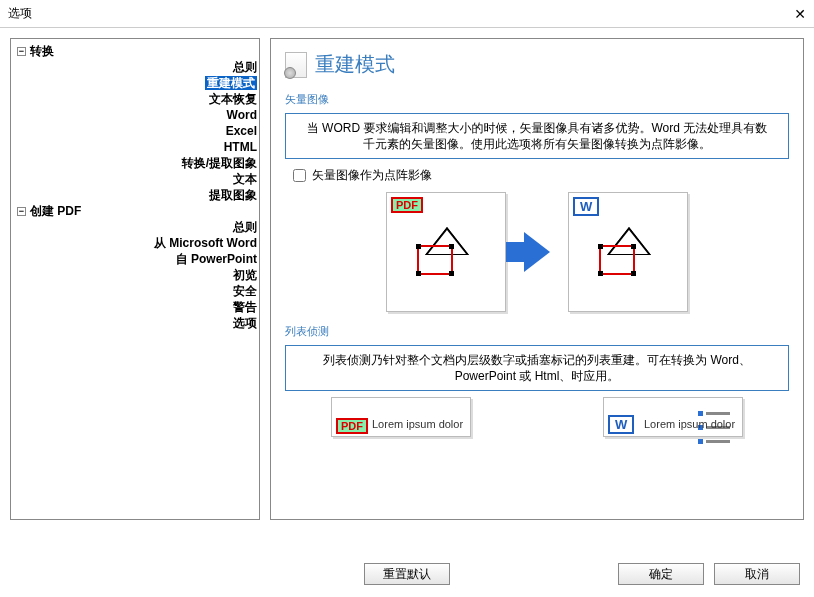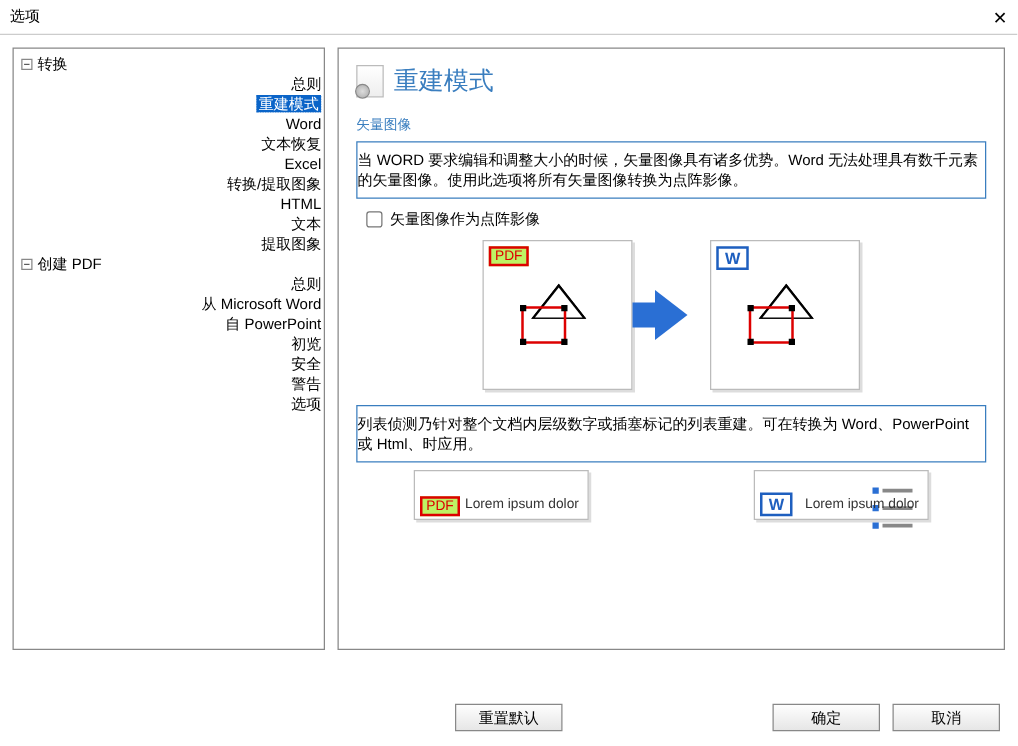--- a/index.html
+++ b/index.html
@@ -31,21 +31,21 @@
 }
 .tree-panel {
   border: 1px solid #888;
   width: 250px;
   height: 100%;
   padding: 4px 2px;
   overflow: auto;
 }
 .tree { list-style: none; margin: 0; padding-left: 4px; }
 .tree ul { list-style: none; margin: 0; padding-left: 16px; }
-.tree li { line-height: 16px; white-space: nowrap; }
+.tree li { line-height: 16px; white-space: nowrap; font-weight: bold; }
 .tree .box {
   display: inline-block;
   width: 9px; height: 9px;
   border: 1px solid #888;
   text-align: center;
   line-height: 7px;
   font-size: 9px;
   margin-right: 4px;
   vertical-align: middle;
   cursor: pointer;
@@ -76,22 +76,23 @@
 }
 .panel-title .gear {
   position: absolute; bottom: -2px; left: -2px;
   width: 12px; height: 12px;
   border: 1px solid #888; border-radius: 50%;
   background: radial-gradient(#ddd,#aaa);
 }
 .section-title { color: #3a7ebf; font-size: 11px; margin: 6px 0; }
 .info-box {
   border: 1px solid #3a7ebf;
-  padding: 6px 0;
+  padding: 6px 20px;
   line-height: 16px;
+  text-align: center;
 }
 .check-row { margin: 8px 0 8px 8px; display: flex; align-items: center; gap: 6px; }
 .check-row input { margin: 0; }
 .thumbs {
   display: flex;
   align-items: center;
   justify-content: center;
   gap: 18px;
   margin: 6px 0 12px 0;
 }
@@ -100,23 +101,23 @@
   border: 1px solid #bbb;
   background: #fff;
   box-shadow: 2px 2px 0 #ddd;
   position: relative;
   padding: 6px;
 }
 .thumb.small { width: 140px; height: 40px; }
 .badge-pdf {
   position: absolute; top: 4px; left: 4px;
   border: 2px solid #d00;
-  color: #d00; font-weight: normal;
+  color: #d00; font-weight: bold;
   font-size: 11px; padding: 0 3px;
-  background: #bef264;
+  background: #86efac;
 }
 .badge-w {
   position: absolute; top: 4px; left: 4px;
   border: 2px solid #1e5fbf;
   color: #1e5fbf; font-weight: bold;
   font-size: 13px; padding: 0 5px;
   background: #fff;
 }
 .vec {
   position: absolute; top: 34px; left: 26px;
@@ -202,25 +203,25 @@
 </div>
 
 <div class="content">
   <div class="tree-panel">
     <ul class="tree">
       <li>
         <span class="box">−</span><span>转换</span>
         <ul>
           <li class="leaf">总则</li>
           <li class="leaf"><span class="selected">重建模式</span></li>
+          <li class="leaf">文本恢复</li>
           <li class="leaf">Word</li>
-          <li class="leaf">文本恢复</li>
           <li class="leaf">Excel</li>
+          <li class="leaf">HTML</li>
           <li class="leaf">转换/提取图象</li>
-          <li class="leaf">HTML</li>
           <li class="leaf">文本</li>
           <li class="leaf">提取图象</li>
         </ul>
       </li>
       <li>
         <span class="box">−</span><span>创建 PDF</span>
         <ul>
           <li class="leaf">总则</li>
           <li class="leaf">从 Microsoft Word</li>
           <li class="leaf">自 PowerPoint</li>
@@ -269,20 +270,21 @@
           <div class="sq">
               <span class="handle h1"></span>
               <span class="handle h2"></span>
               <span class="handle h3"></span>
               <span class="handle h4"></span>
             </div>
         </div>
       </div>
     </div>
 
+    <div class="section-title">列表侦测</div>
     <div class="info-box">列表侦测乃针对整个文档内层级数字或插塞标记的列表重建。可在转换为 Word、PowerPoint 或 Html、时应用。</div>
 
     <div class="thumbs2">
       <div class="thumb small">
         <div class="badge-pdf" style="top:auto;bottom:2px;">PDF</div>
         <span class="lorem">Lorem ipsum dolor</span>
       </div>
       <div class="thumb small">
         <div class="badge-w" style="top:auto;bottom:2px;">W</div>
         <div class="list-preview">

